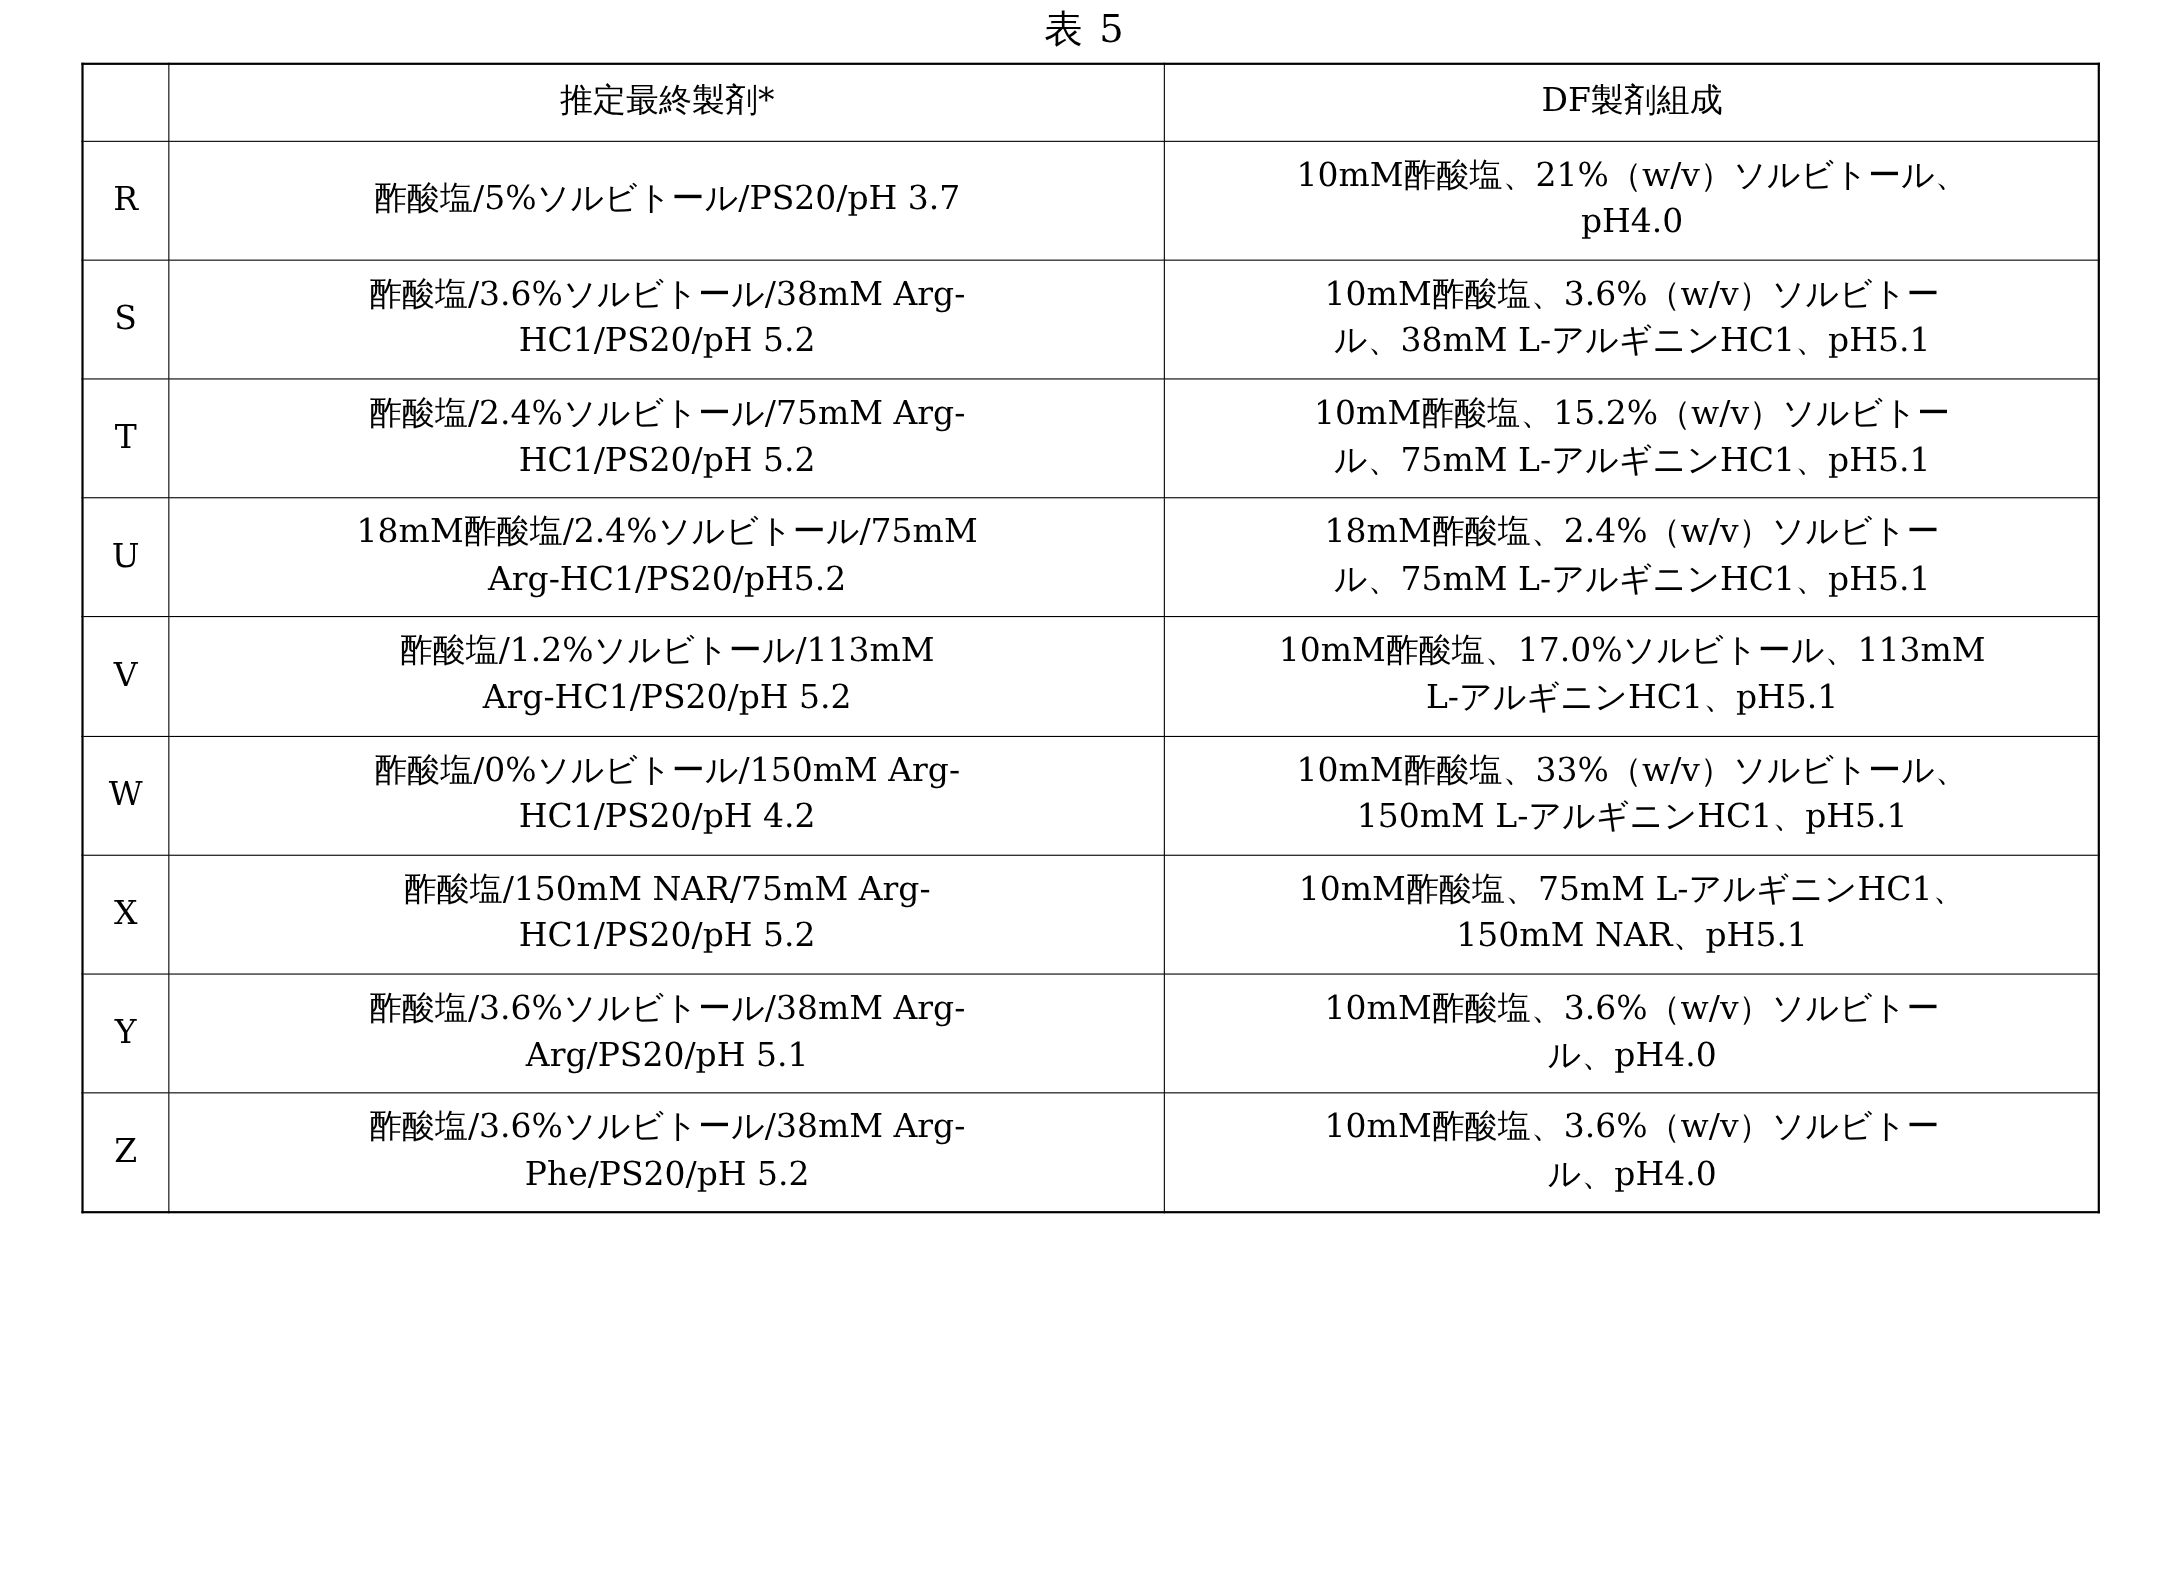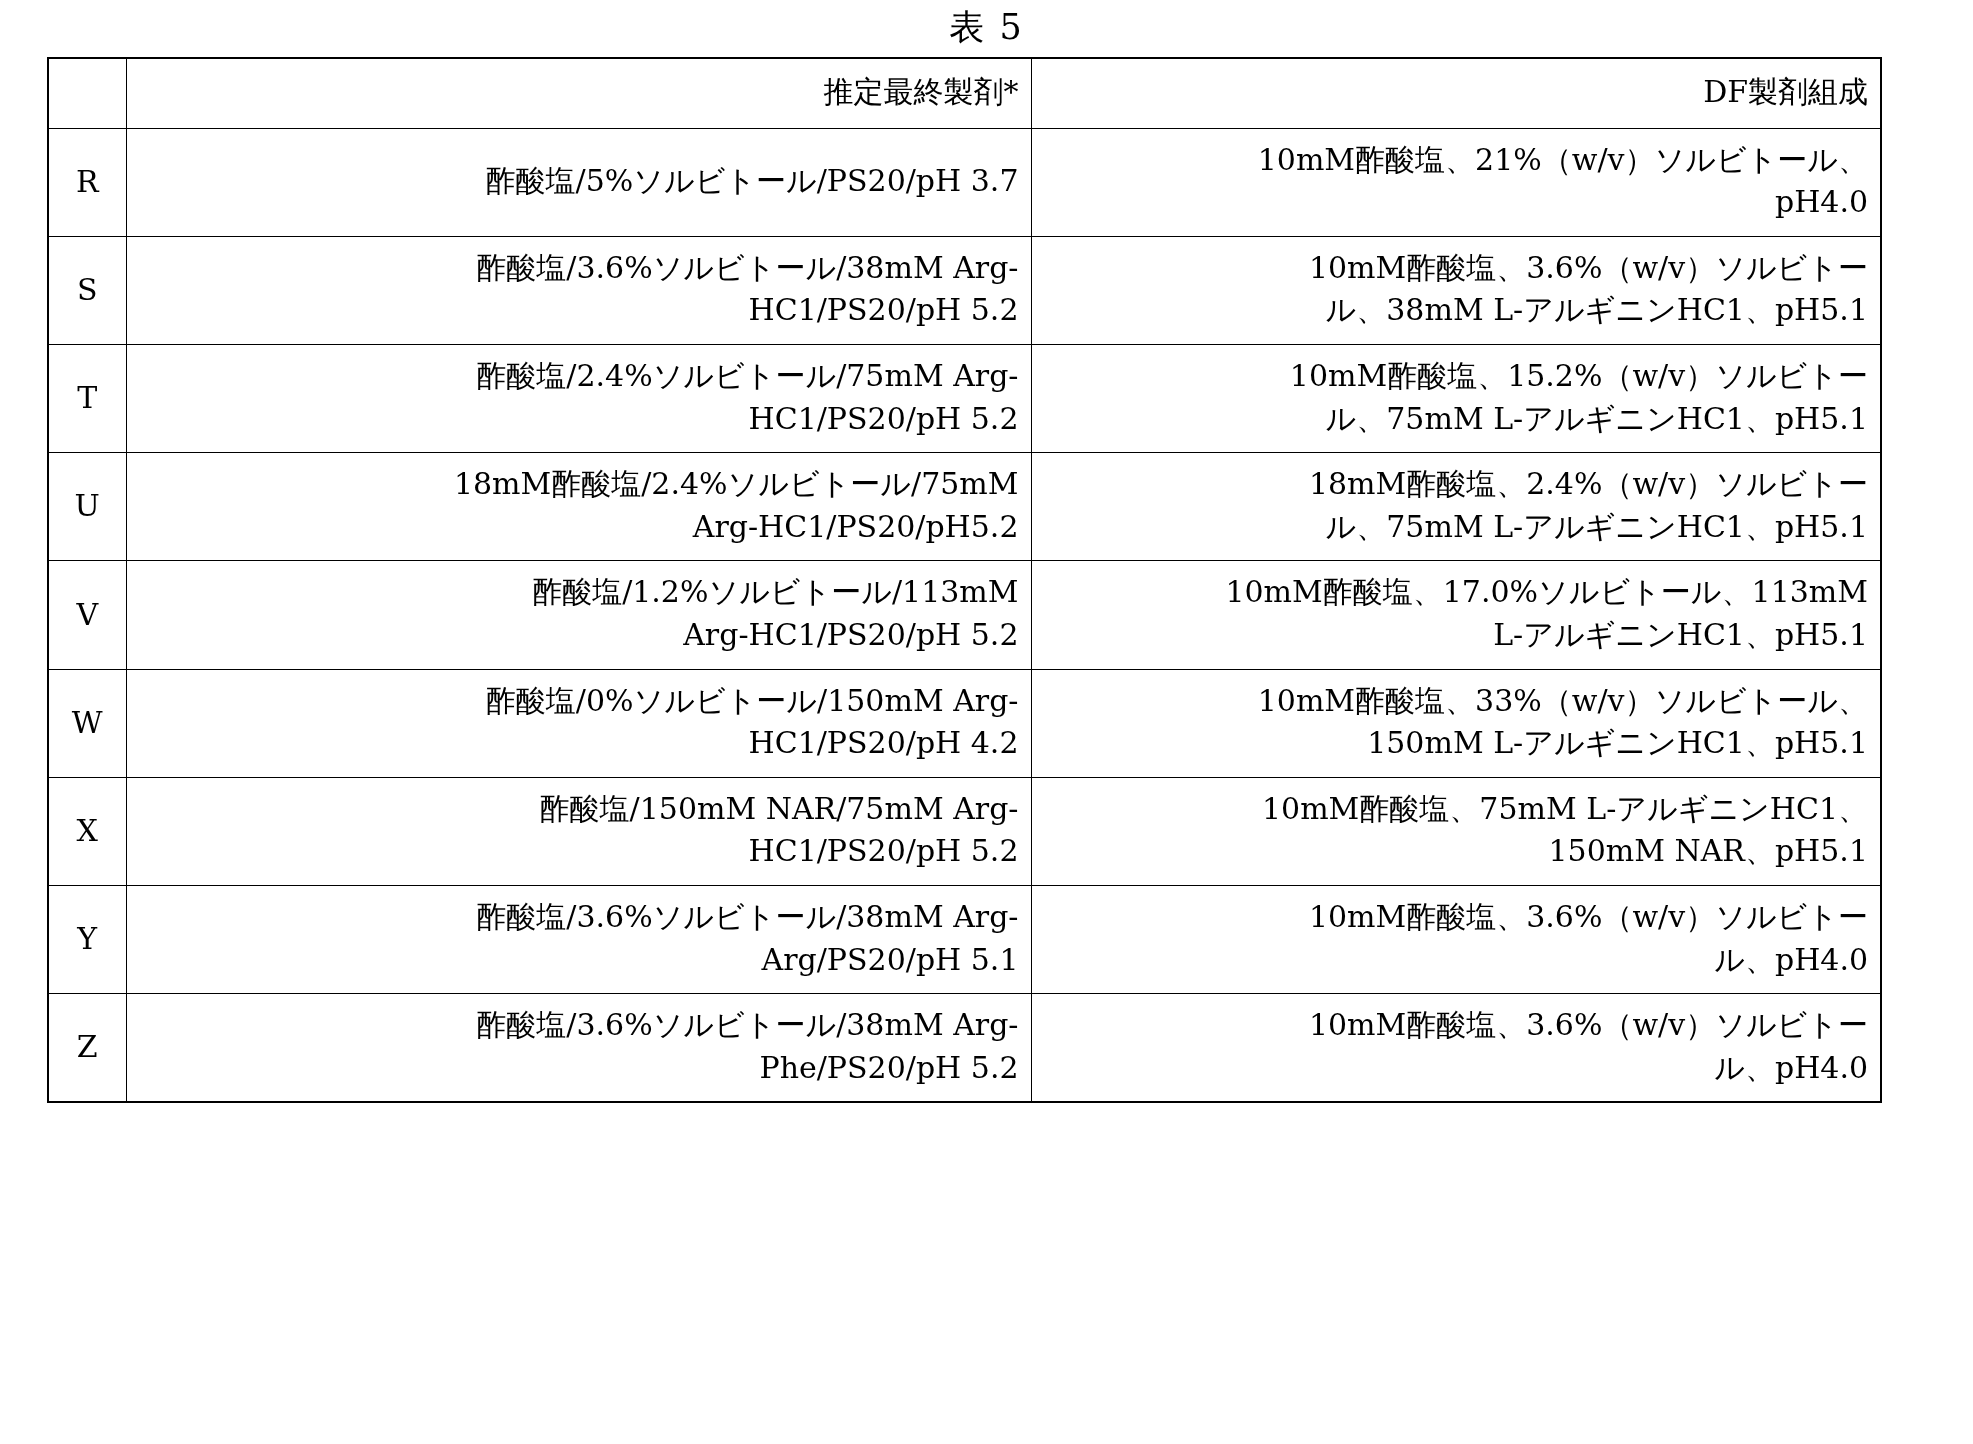--- a/index.html
+++ b/index.html
@@ -12,21 +12,21 @@
     height: 1444px;
     font-family: "Liberation Serif", serif;
     color: #000000;
     overflow: hidden;
   }
   .page {
     position: relative;
     width: 1973px;
     height: 1040px;
     box-sizing: border-box;
-    padding: 0 47px;
+    padding: 0 74px;
   }
   .table-title {
     text-align: center;
     font-size: 35px;
     letter-spacing: 2px;
     line-height: 1;
     padding-top: 10px;
     padding-bottom: 12px;
     font-family: "DejaVu Serif", serif;
   }
@@ -44,21 +44,21 @@
   table.data-table col.c-df { width: 850px; }
 
   table.data-table td, table.data-table th {
     border: 1px solid #000;
     vertical-align: middle;
     padding: 10px 12px 12px 14px;
     font-size: 30px;
     line-height: 1.42;
     font-family: "DejaVu Serif", serif;
     font-weight: normal;
-    text-align: right;
+    text-align: center;
     letter-spacing: 0px;
   }
   table.data-table td.key-cell {
     text-align: center;
     padding: 0;
     font-size: 30px;
     font-family: "DejaVu Serif", serif;
   }
   table.data-table thead th {
     padding-top: 12px;

